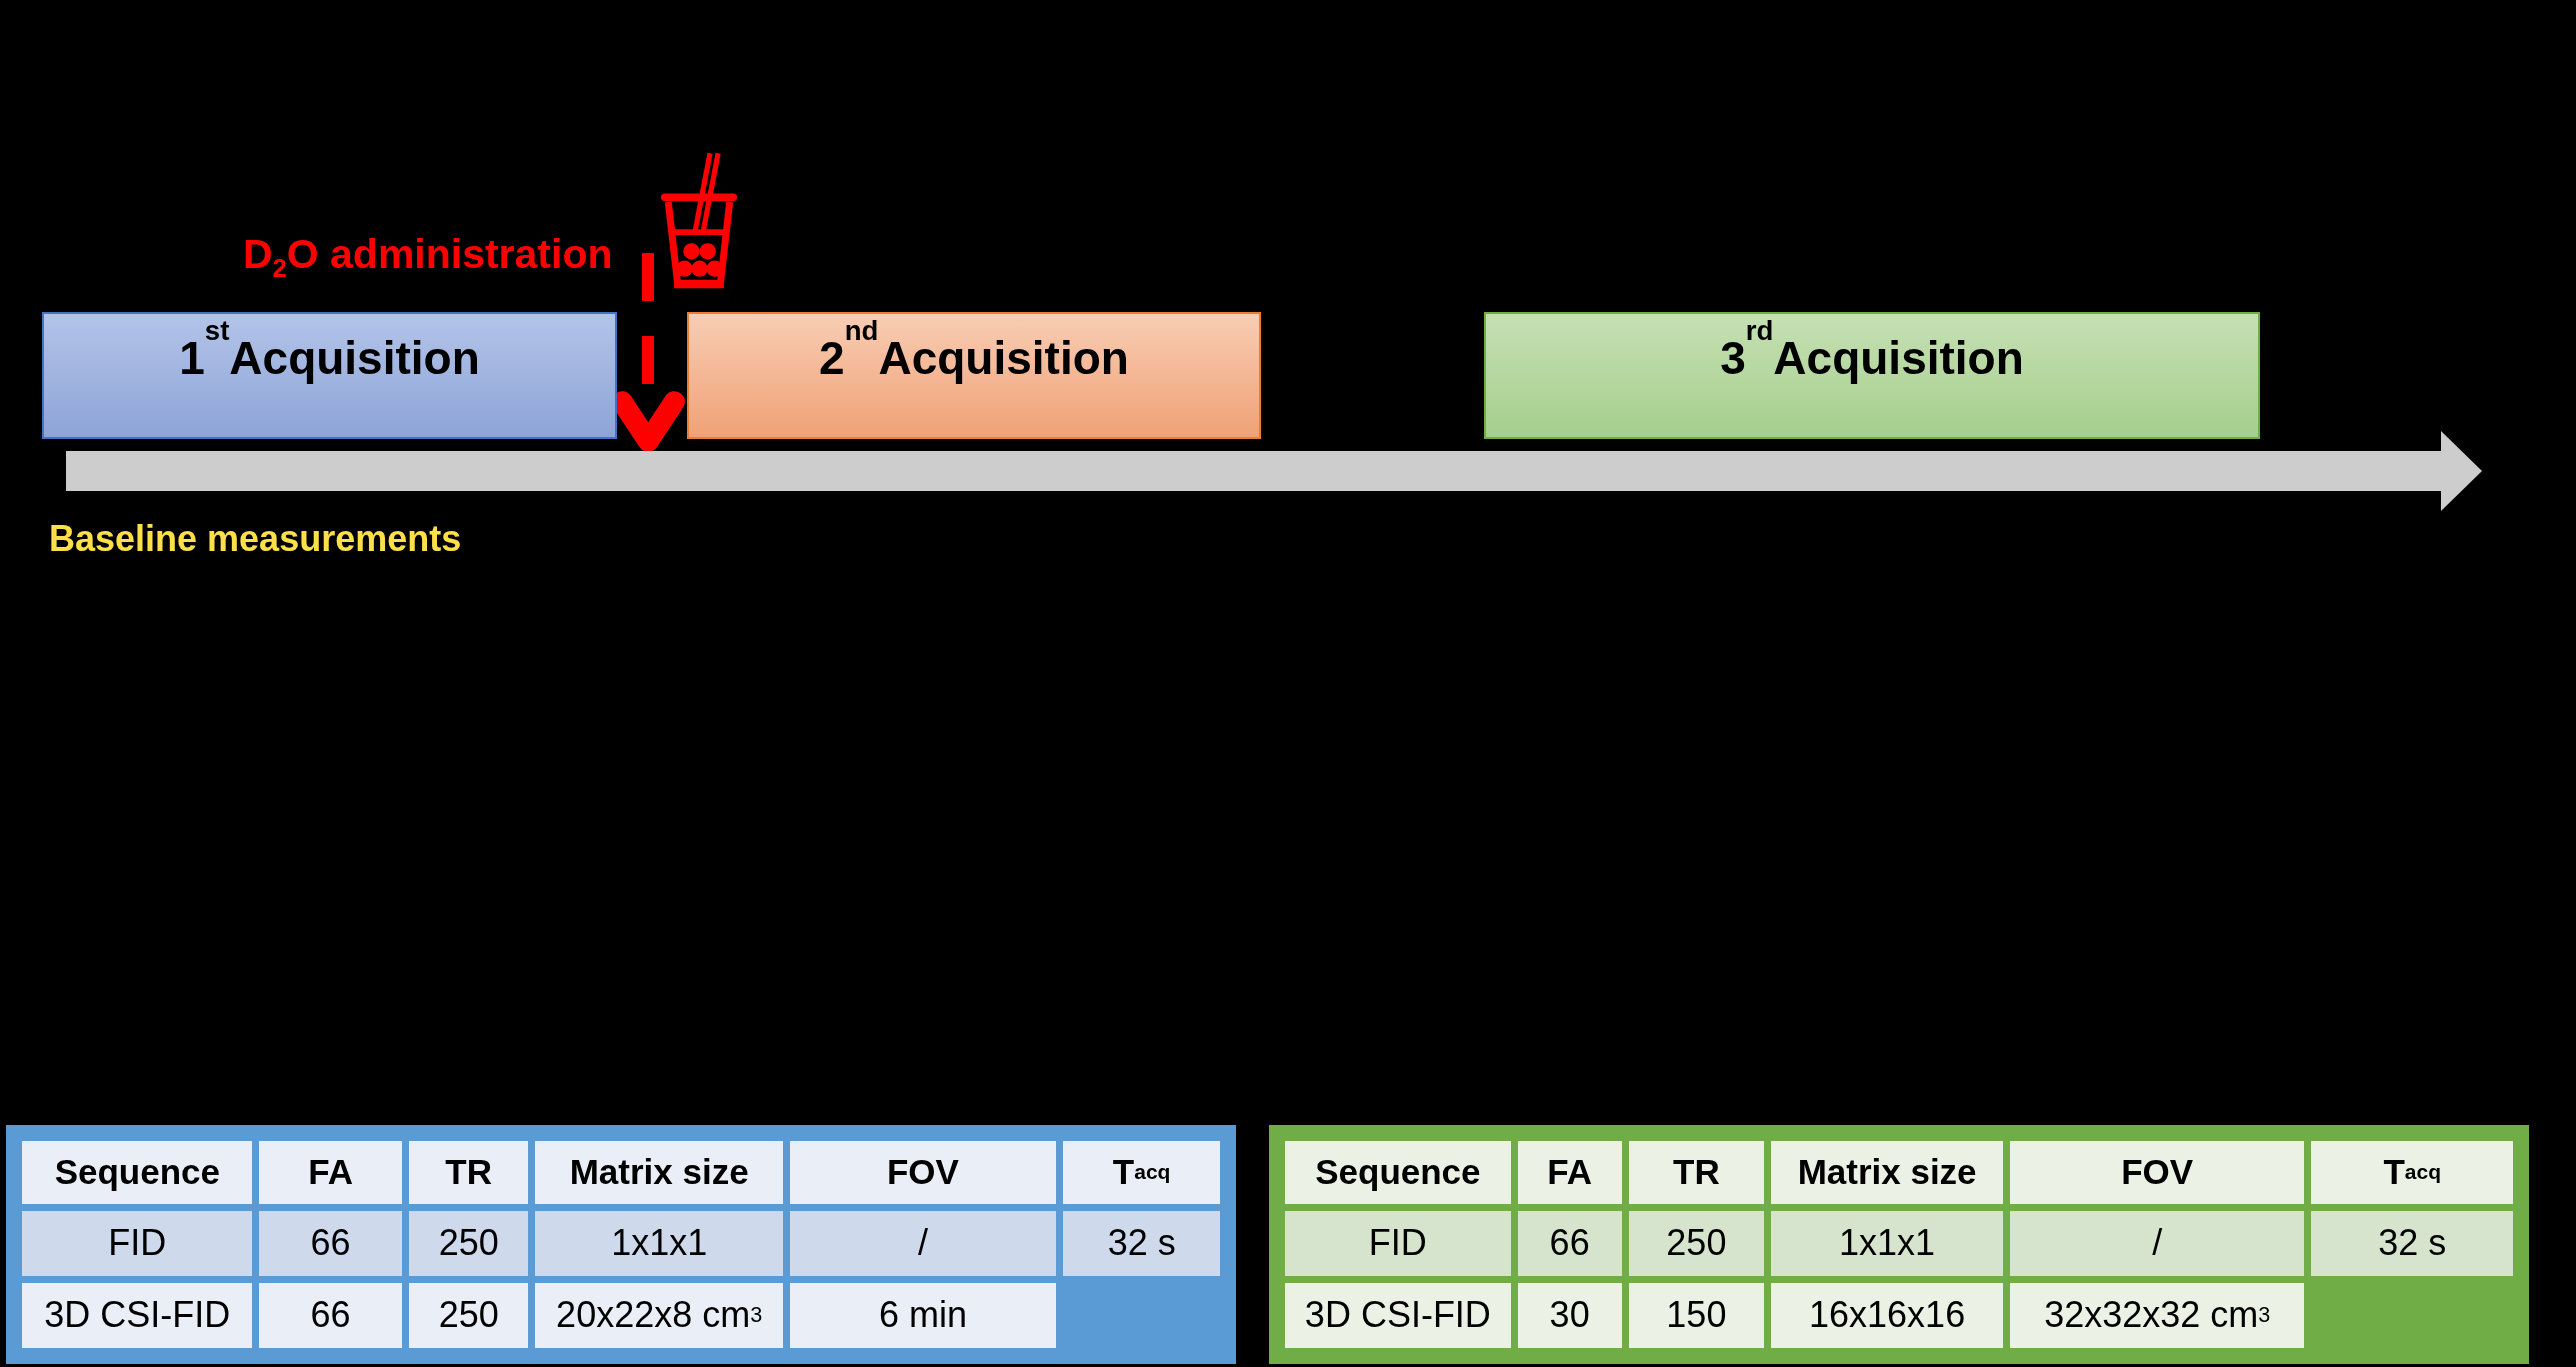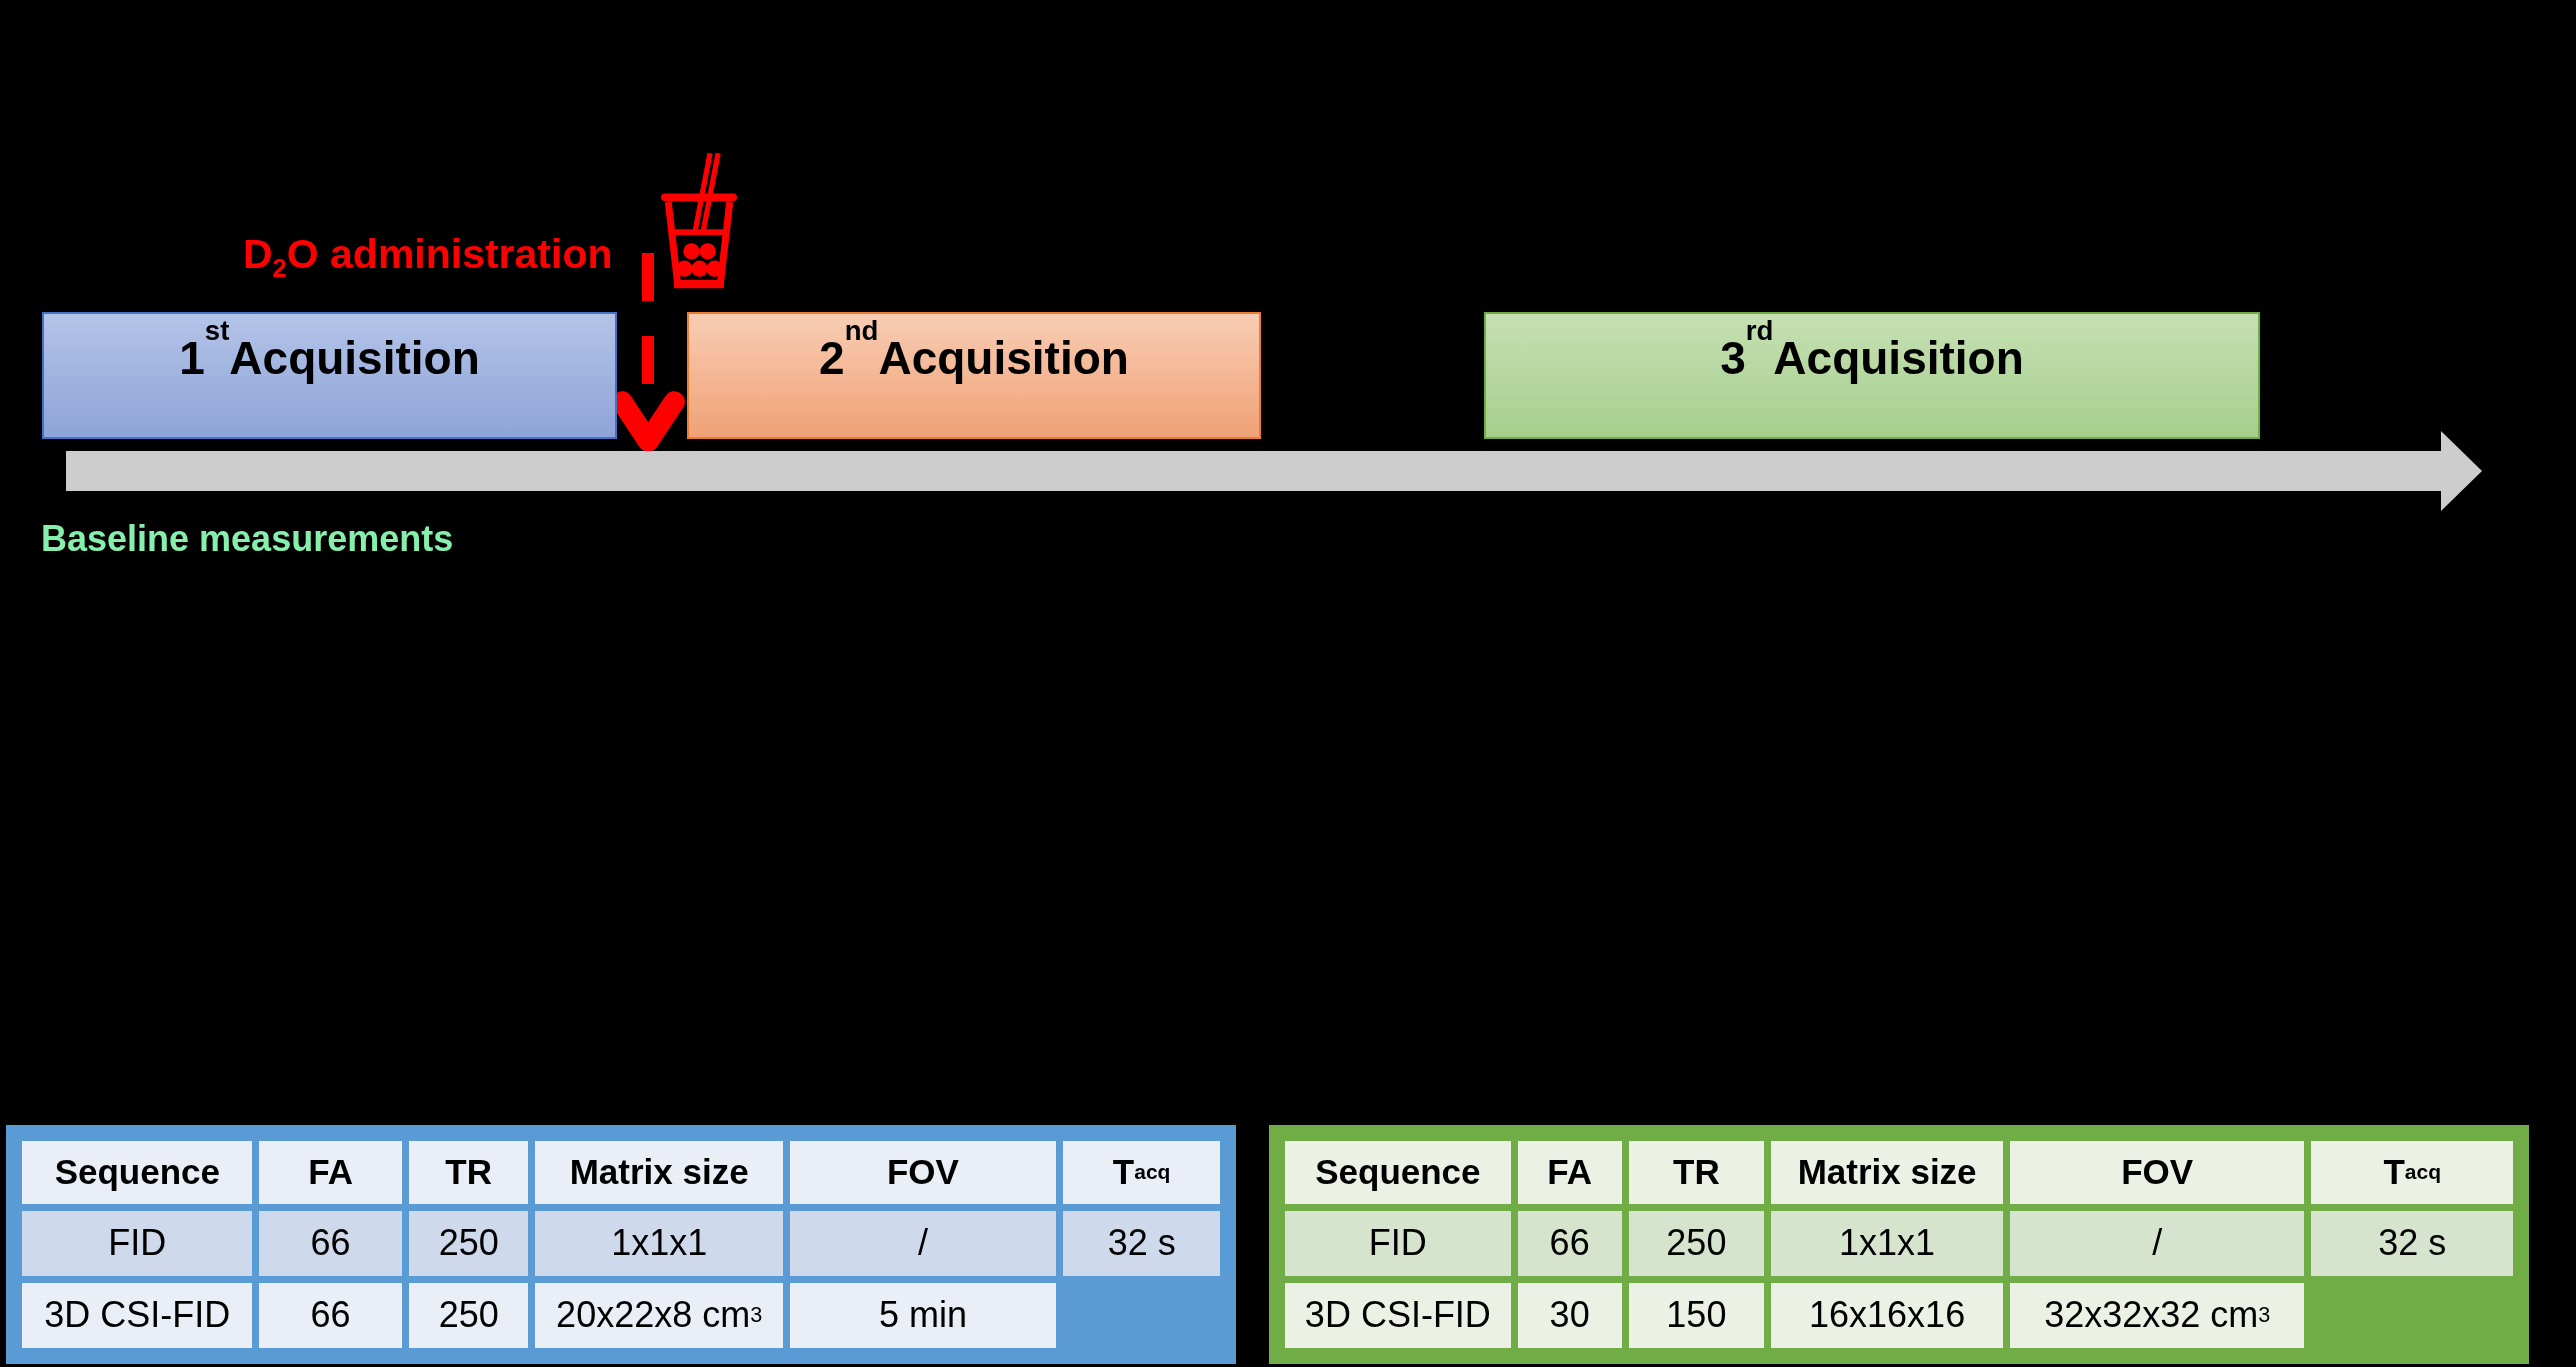--- a/index.html
+++ b/index.html
@@ -21,21 +21,21 @@
   .acq-box sup{font-size:60%;line-height:0;}
   .box-1{left:42px;width:575px;background:linear-gradient(180deg,#B3C4E8 0%,#8EA4D8 100%);border-color:#4472C4;}
   .box-2{left:687px;width:574px;background:linear-gradient(180deg,#F8CDB4 0%,#F0A176 100%);border-color:#ED7D31;}
   .box-3{left:1484px;width:776px;background:linear-gradient(180deg,#C6E0B4 0%,#A5CF8C 100%);border-color:#70AD47;}
   .timeline-shaft{position:absolute;left:66px;top:451px;width:2375px;height:40px;background:#CDCDCD;}
   .timeline-head{
     position:absolute;left:2441px;top:431px;width:0;height:0;
     border-top:40px solid transparent;border-bottom:40px solid transparent;border-left:41px solid #CDCDCD;
   }
   .baseline-label{
-    position:absolute;left:41px;top:518px;color:#86efac;font-weight:bold;font-size:36px;white-space:nowrap;
+    position:absolute;left:49px;top:518px;color:#fde047;font-weight:bold;font-size:36px;white-space:nowrap;
   }
   .dash{position:absolute;left:642px;width:11.6px;background:#FF0000;}
   .dash-1{top:253px;height:48px;}
   .dash-2{top:336px;height:48px;}
   .d2o-arrowhead{position:absolute;left:612px;top:390px;}
   .cup-icon{position:absolute;left:660px;top:151px;}
   
   .param-table{
     position:absolute;top:1125px;height:239px;box-sizing:border-box;
     display:grid;grid-template-rows:118fr 123fr 123fr;gap:7px;padding:16px;
@@ -131,21 +131,21 @@
       </div>
     <div class="cell r1">32 s</div>
 
     <div class="cell r2">3D CSI-FID</div>
     <div class="cell r2">66</div>
     <div class="cell r2">250</div>
     <div class="cell r2">
         <span>20x22x8 cm</span>
         <sup>3</sup>
       </div>
-    <div class="cell r2">5 min</div>
+    <div class="cell r2">6 min</div>
   </div>
 
   <div class="param-table t-right">
     <div class="cell hdr">Sequence</div>
     <div class="cell hdr">FA</div>
     <div class="cell hdr">TR</div>
     <div class="cell hdr">Matrix size</div>
     <div class="cell hdr">FOV</div>
     <div class="cell hdr">
         <span>T</span>

